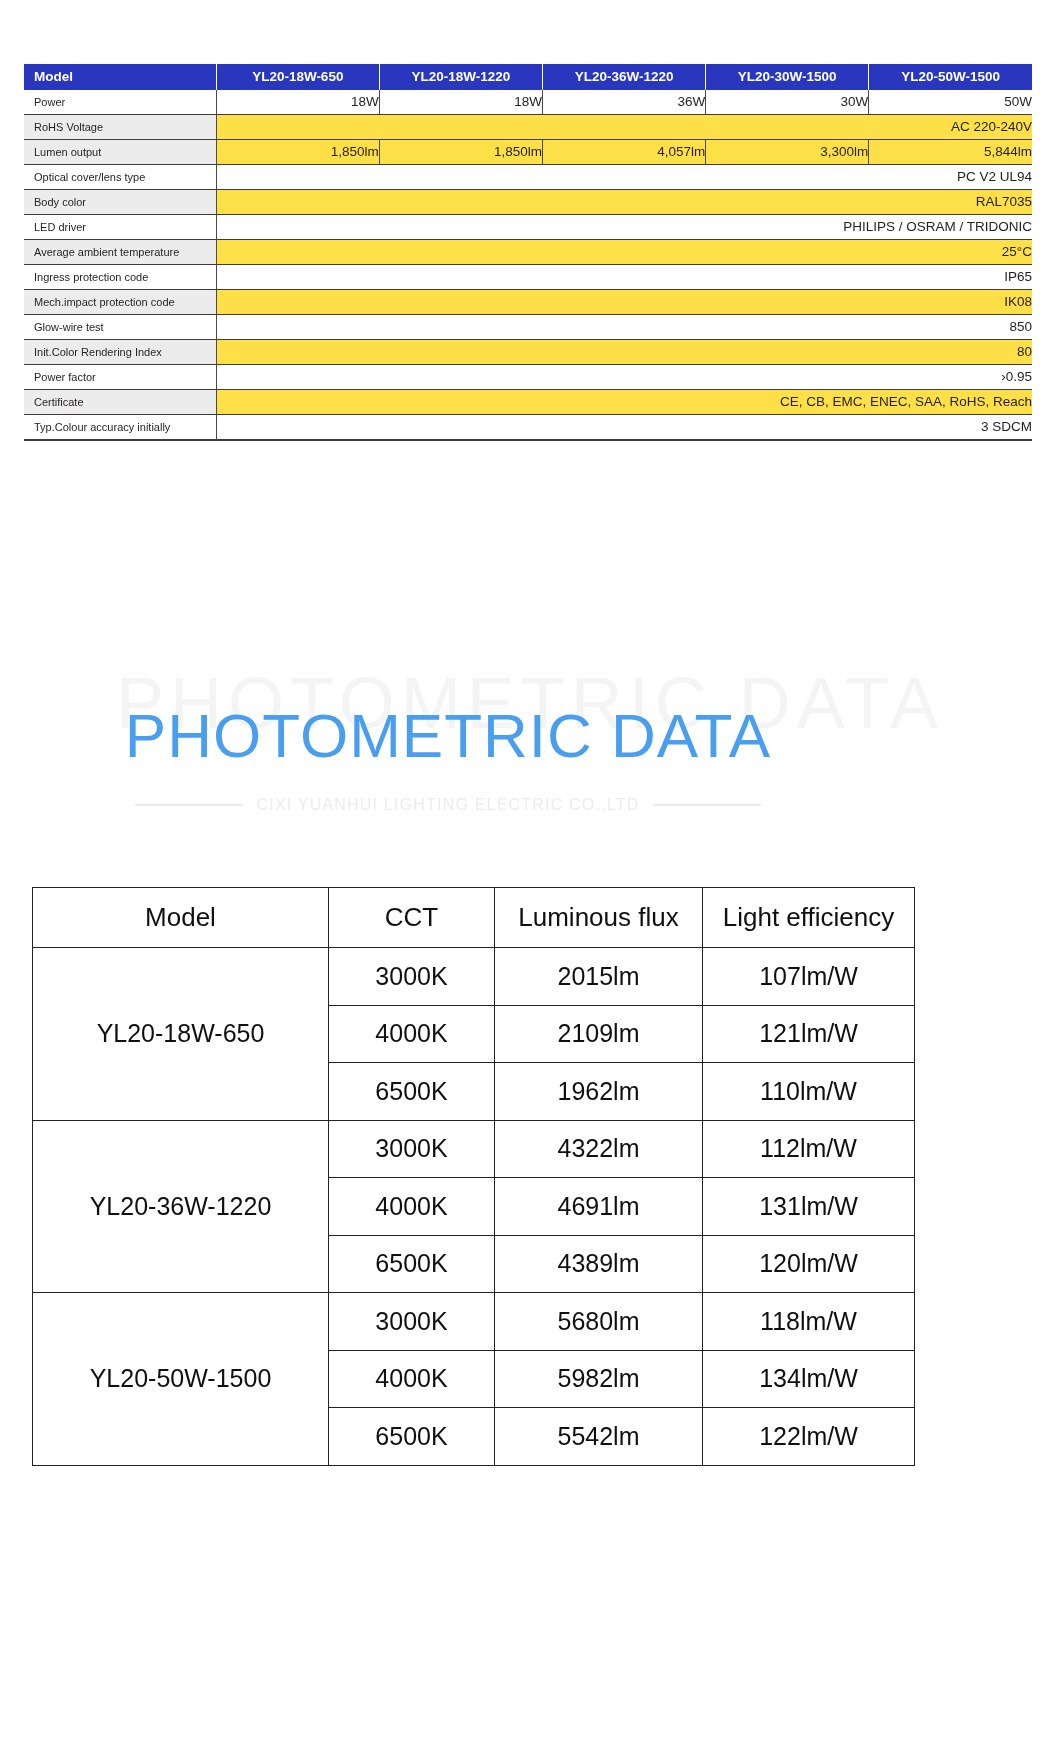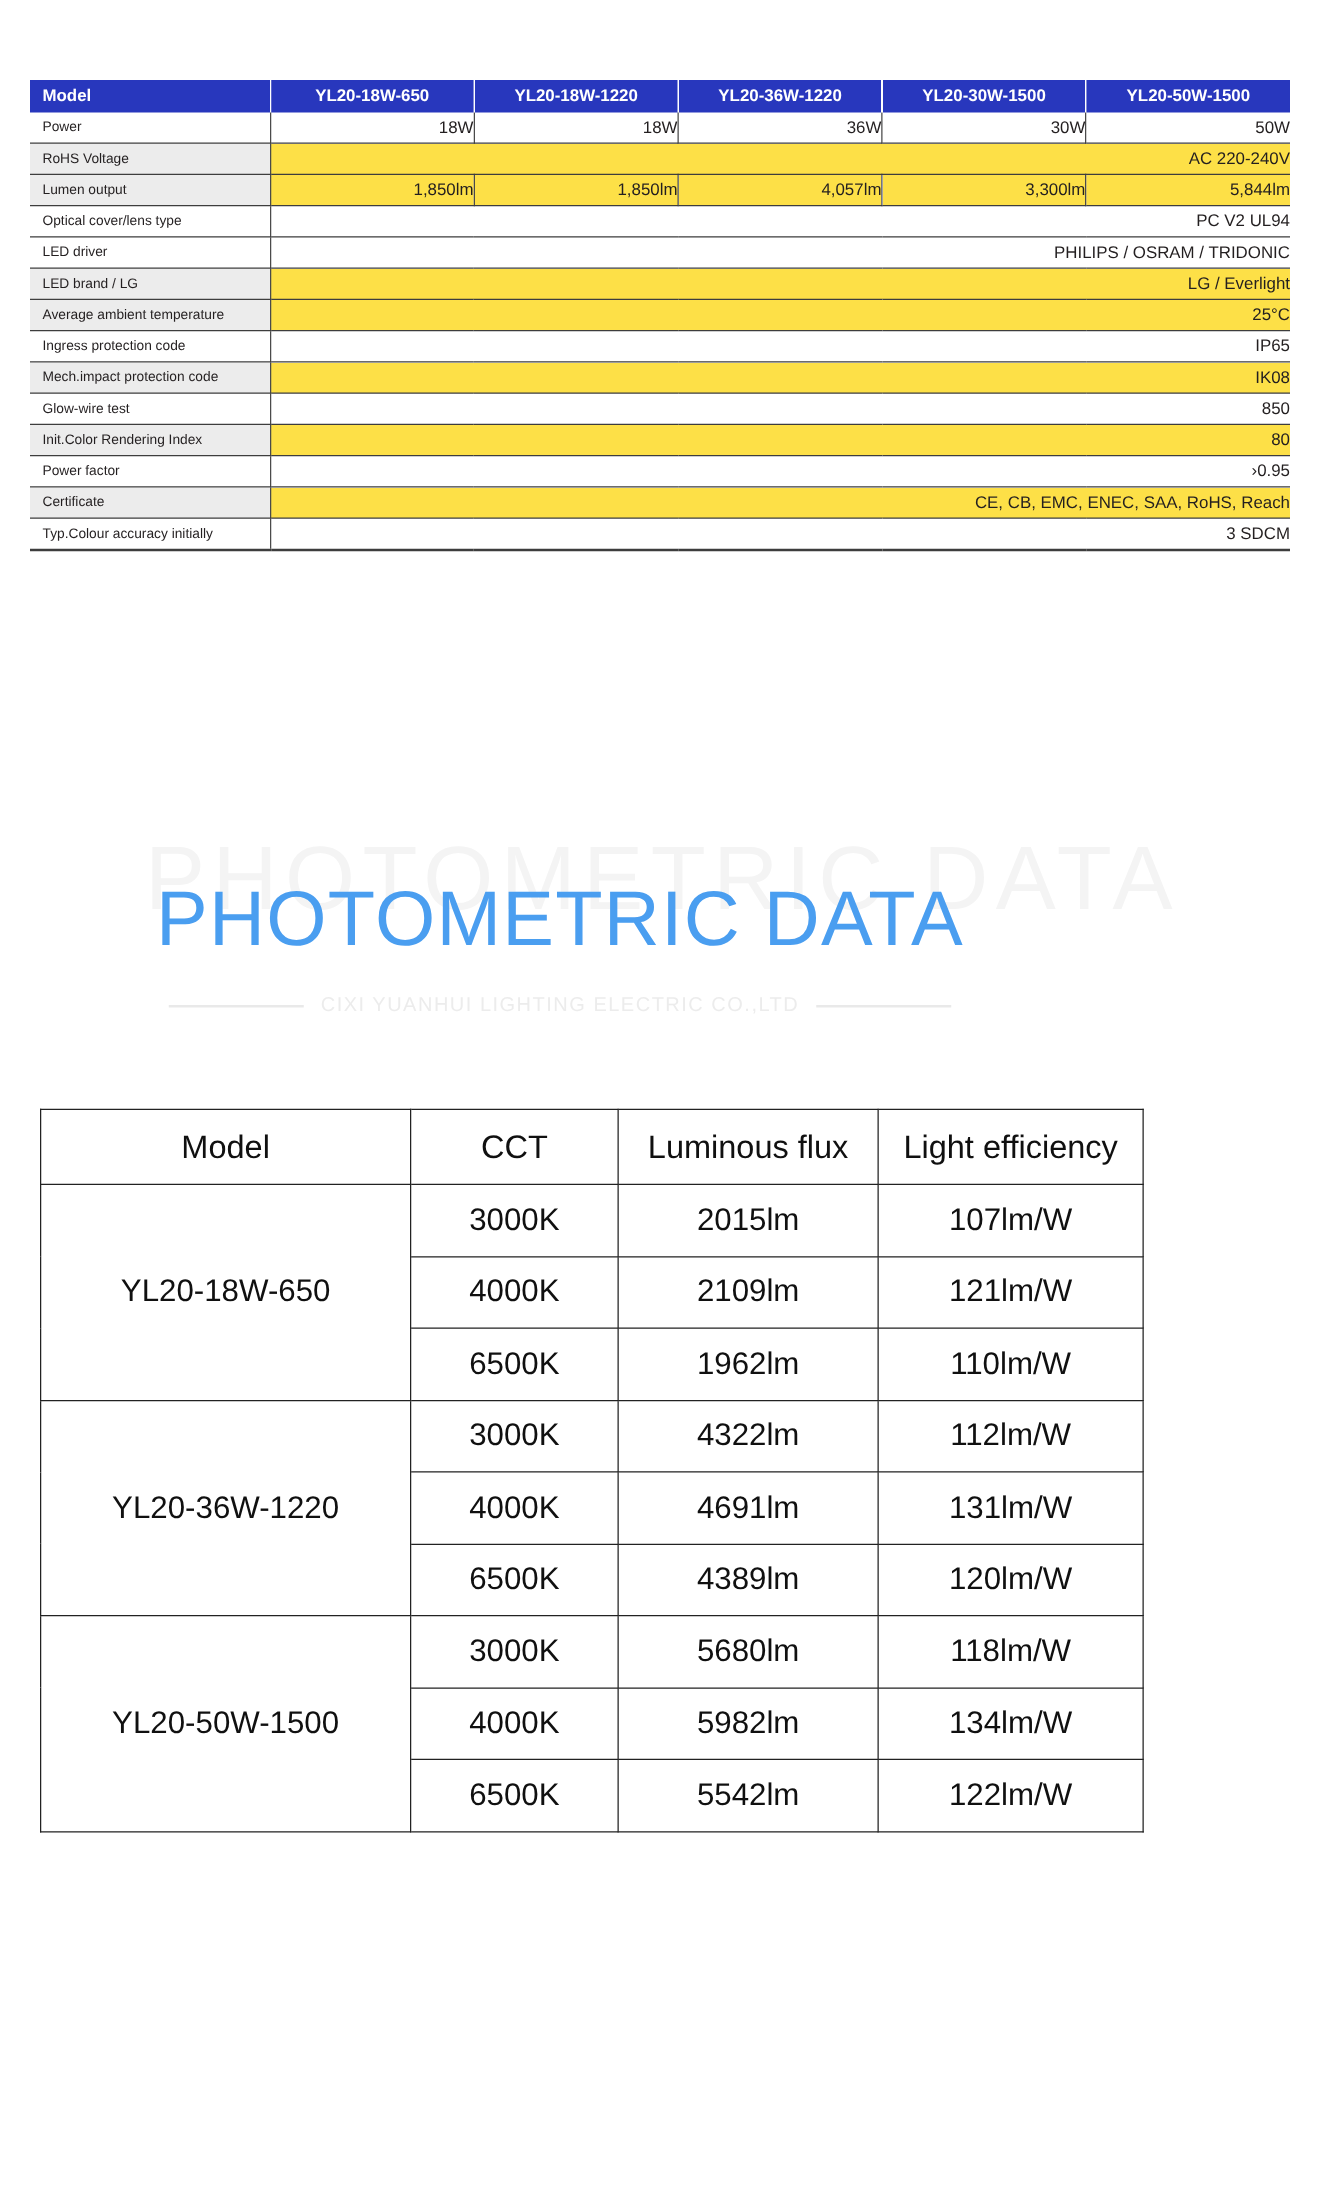--- a/index.html
+++ b/index.html
@@ -203,27 +203,27 @@
           <td class="val">1,850lm</td>
           <td class="val">1,850lm</td>
           <td class="val">4,057lm</td>
           <td class="val">3,300lm</td>
           <td class="val">5,844lm</td>
         </tr>
         <tr class="plain">
           <td class="lbl">Optical cover/lens type</td>
           <td class="val" colspan="5">PC  V2  UL94</td>
         </tr>
+        <tr class="alt">
+          <td class="lbl">Body color</td>
+          <td class="val" colspan="5">RAL7035</td>
+        </tr>
         <tr class="plain">
           <td class="lbl">LED driver</td>
           <td class="val" colspan="5">PHILIPS  / OSRAM  /  TRIDONIC</td>
-        </tr>
-        <tr class="alt">
-          <td class="lbl">LED brand / LG</td>
-          <td class="val" colspan="5">LG / Everlight</td>
         </tr>
         <tr class="alt">
           <td class="lbl">Average ambient temperature</td>
           <td class="val" colspan="5">25°C</td>
         </tr>
         <tr class="plain">
           <td class="lbl">Ingress protection code</td>
           <td class="val" colspan="5">IP65</td>
         </tr>
         <tr class="alt">

